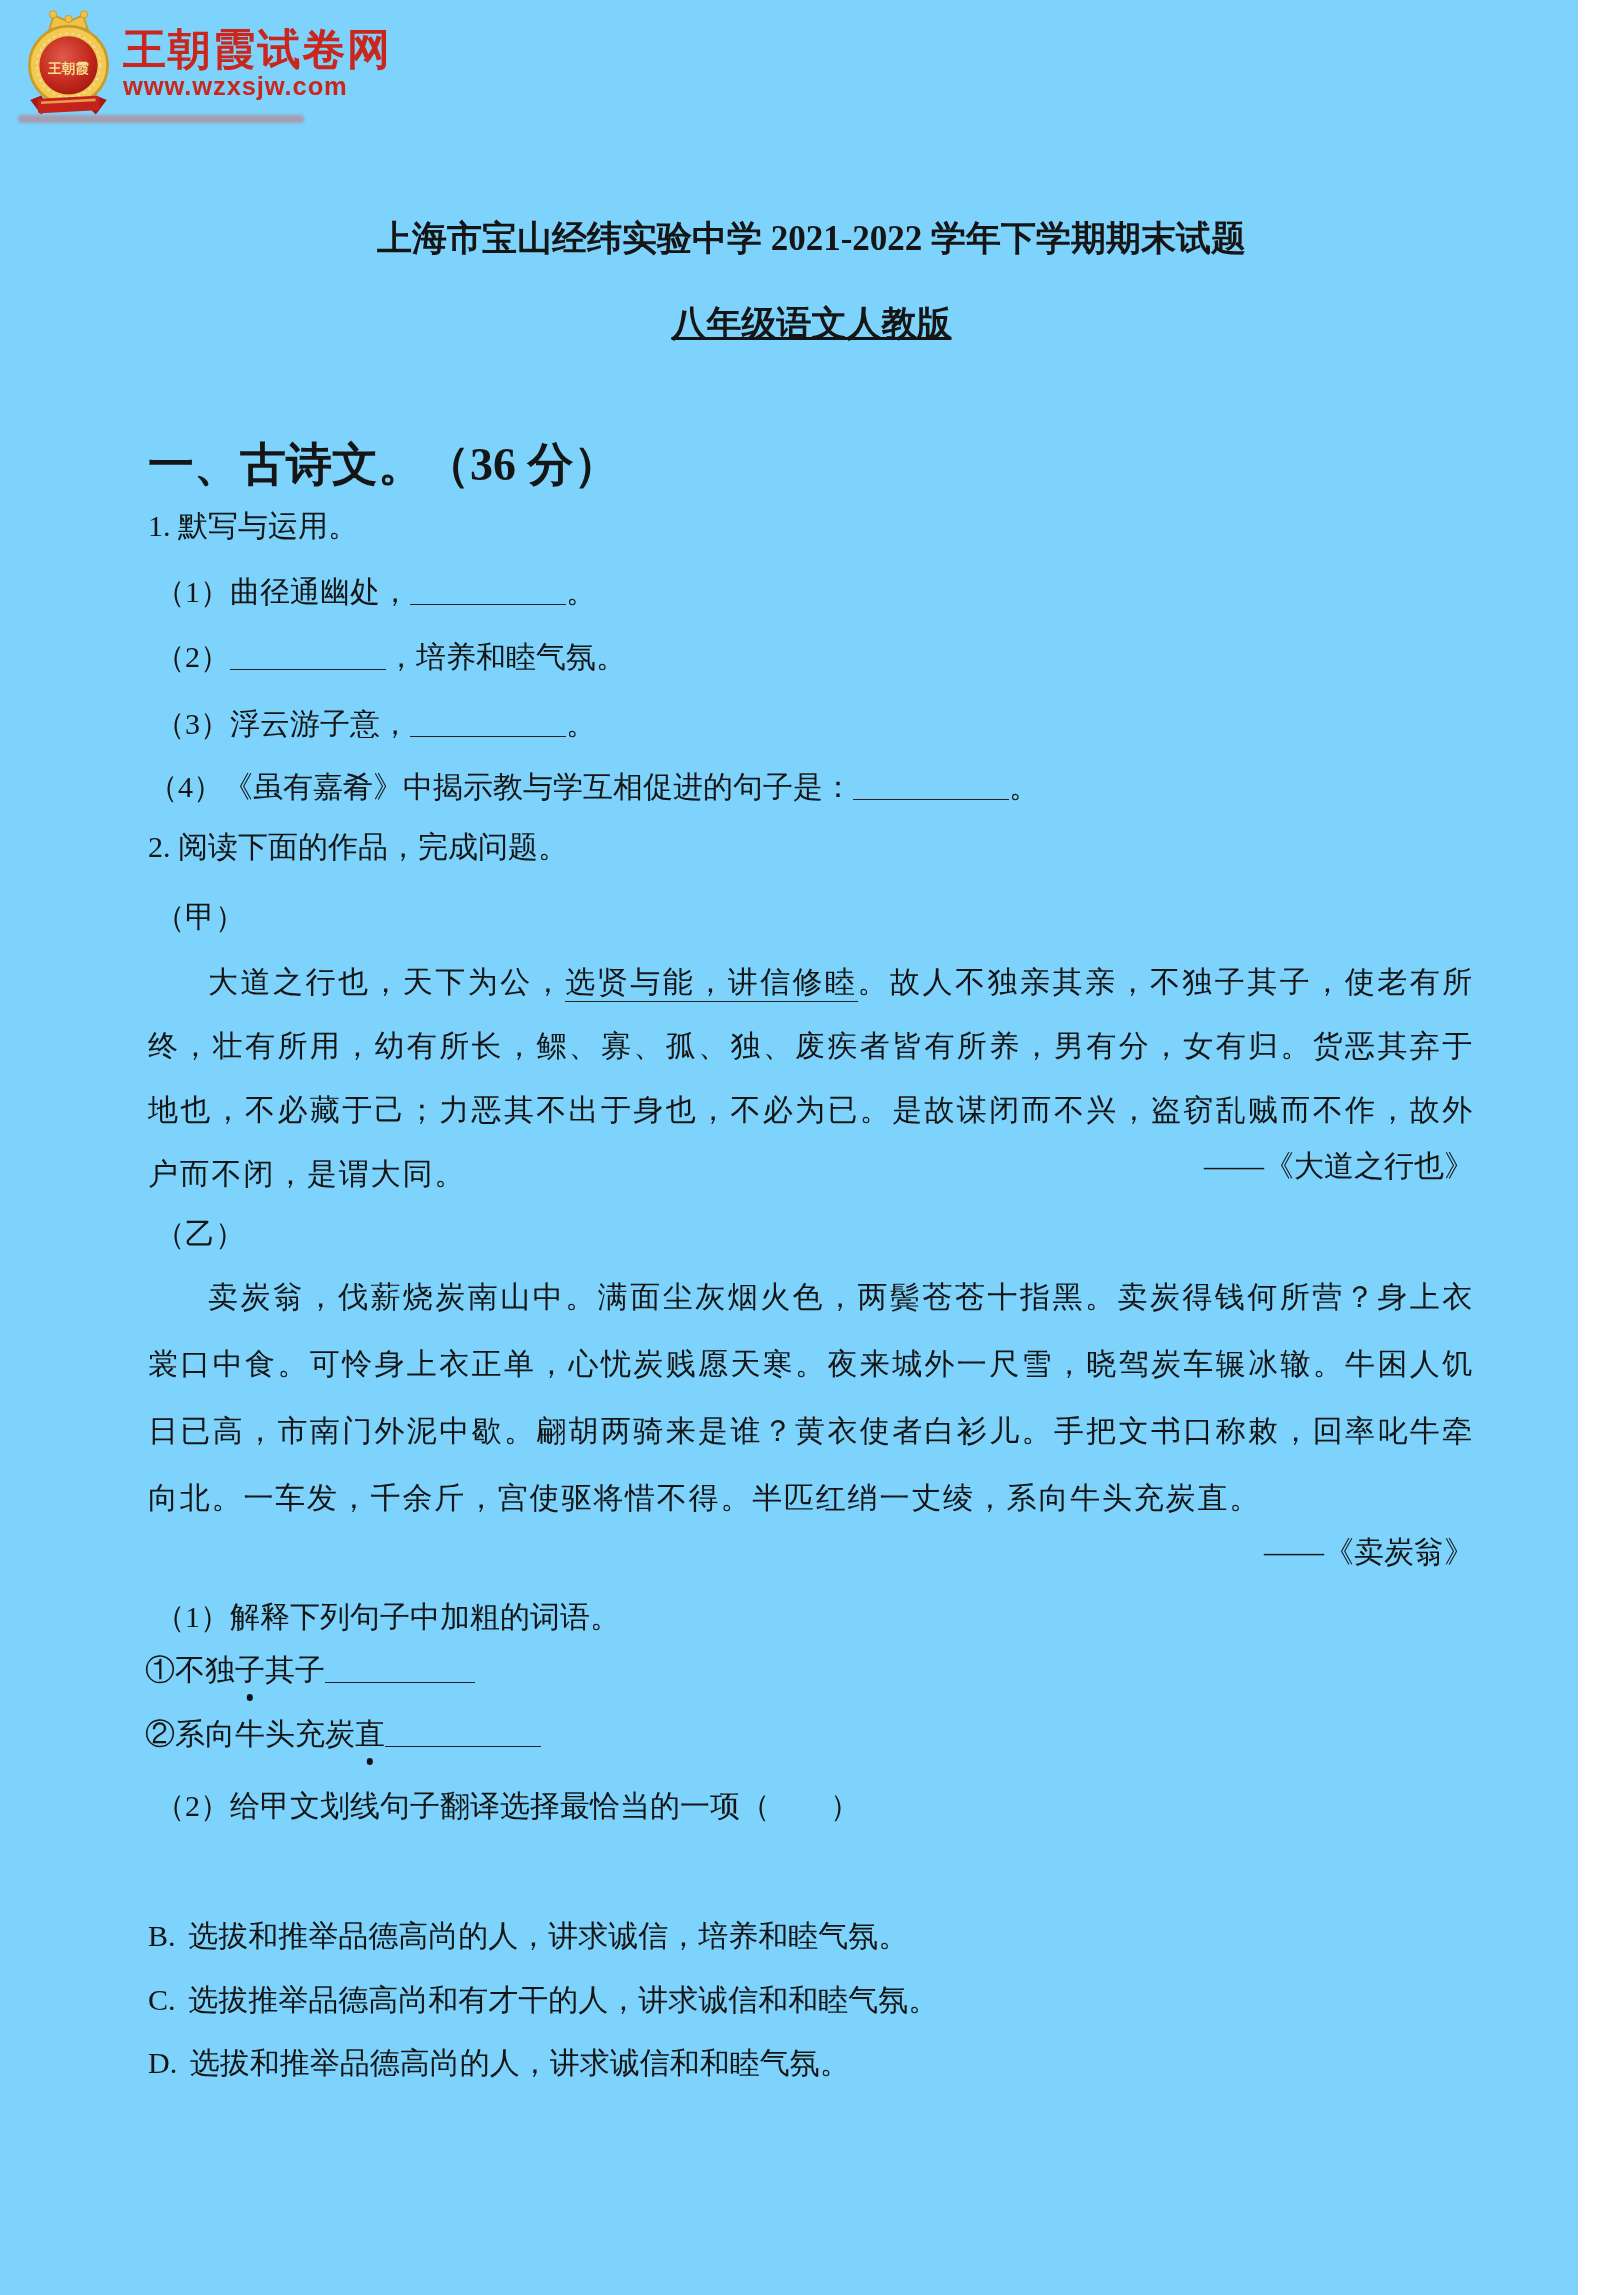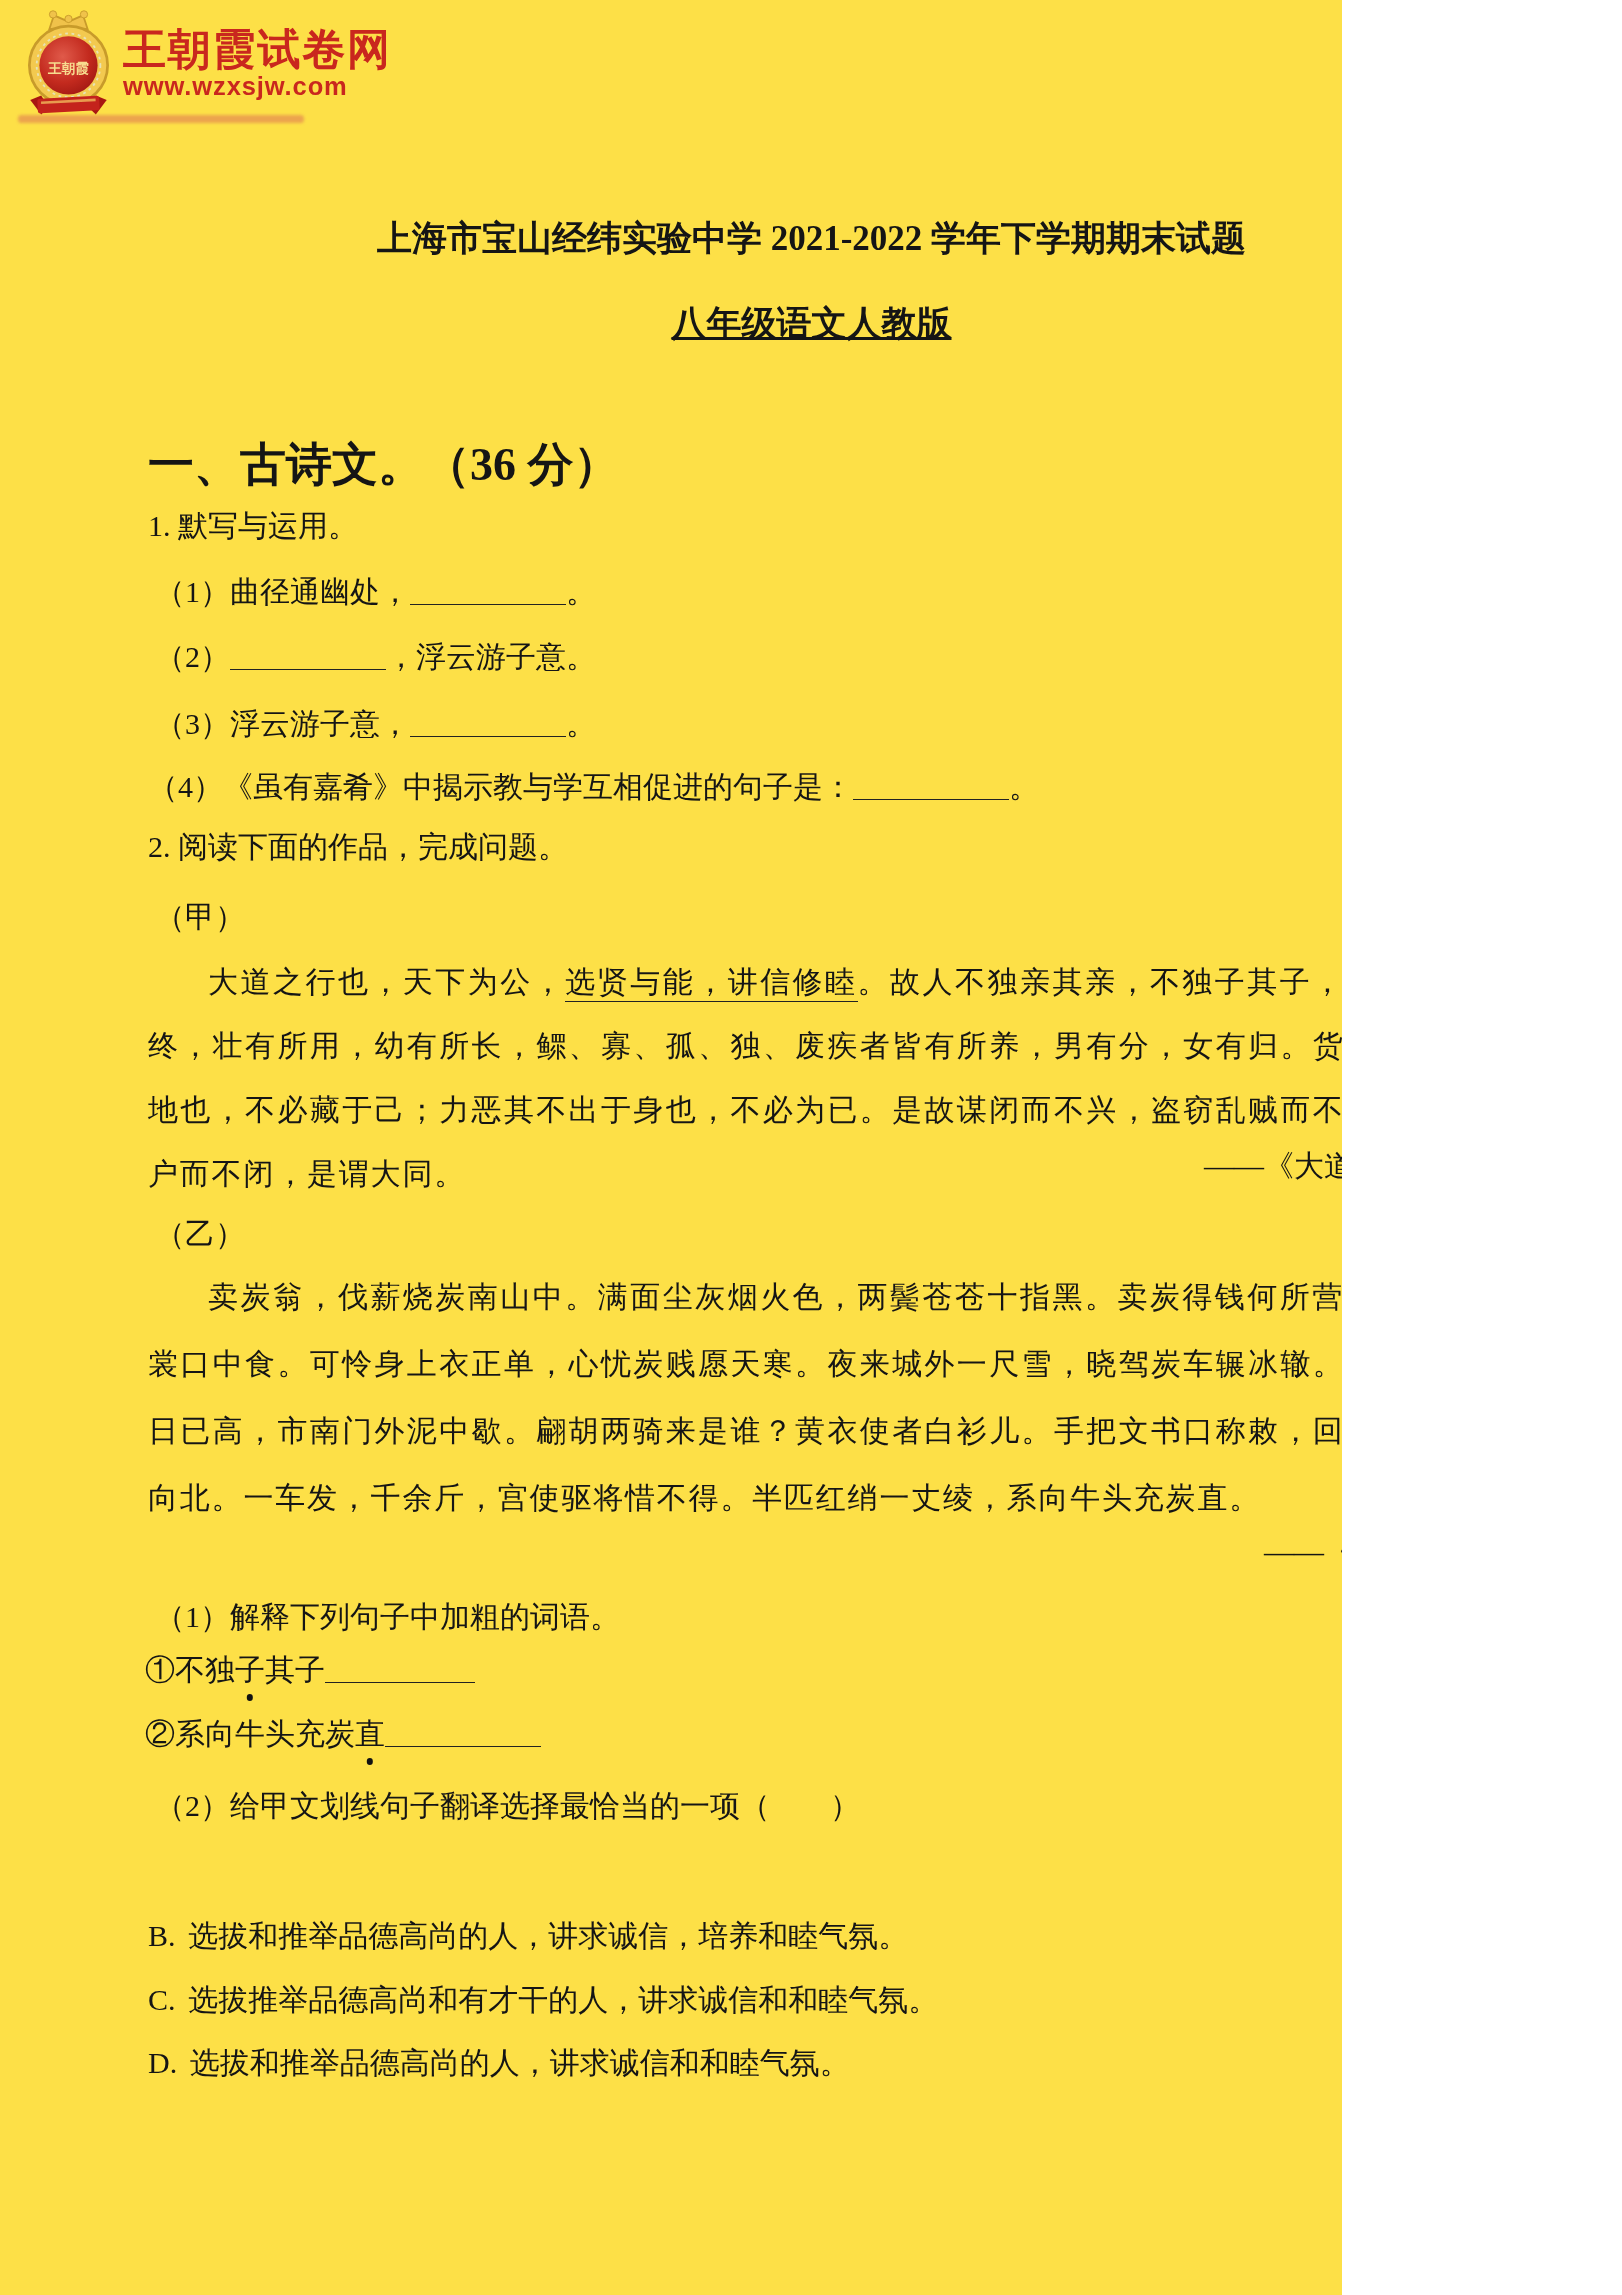--- a/index.html
+++ b/index.html
@@ -1,19 +1,19 @@
 <!DOCTYPE html>
 <html style="font-size:14.5px"><head>
 <meta charset="utf-8">
 <style>
   html,body{margin:0;padding:0;background:#ffffff;}
   .page{
     position:relative;
-    width:1342px;height:2296px;
-    background:#fde047;
+    width:1578px;height:2296px;
+    background:#7dd3fc;
     color:#151515;
     font-family:"Liberation Serif","DejaVu Serif",serif;
     overflow:hidden;
   }
   .abs{position:absolute;}
 
   
   .logo{top:7.3px;left:23px;display:flex;align-items:flex-start;}
   .medal{display:block;}
   .logo-text{margin-left:9px;padding-top:20px;}
@@ -125,21 +125,21 @@
   <div class="abs title" id="title2">八年级语文人教版</div>
 
   <div class="abs" id="heading">一、古诗文。（36 分）</div>
 
   <div class="abs body-line" id="q1label">1. 默写与运用。</div>
 
   <div class="abs body-line" id="q1i1">
     <span>（1）曲径通幽处，</span><span class="blank"></span><span>。</span>
   </div>
   <div class="abs body-line" id="q1i2">
-    <span>（2）</span><span class="blank"></span><span>，浮云游子意。</span>
+    <span>（2）</span><span class="blank"></span><span>，培养和睦气氛。</span>
   </div>
   <div class="abs body-line" id="q1i3">
     <span>（3）浮云游子意，</span><span class="blank"></span><span>。</span>
   </div>
   <div class="abs body-line" id="q1i4">
     <span>（4）《虽有嘉肴》中揭示教与学互相促进的句子是：</span><span class="blank"></span><span>。</span>
   </div>
 
   <div class="abs body-line" id="q2label">2. 阅读下面的作品，完成问题。</div>
 

